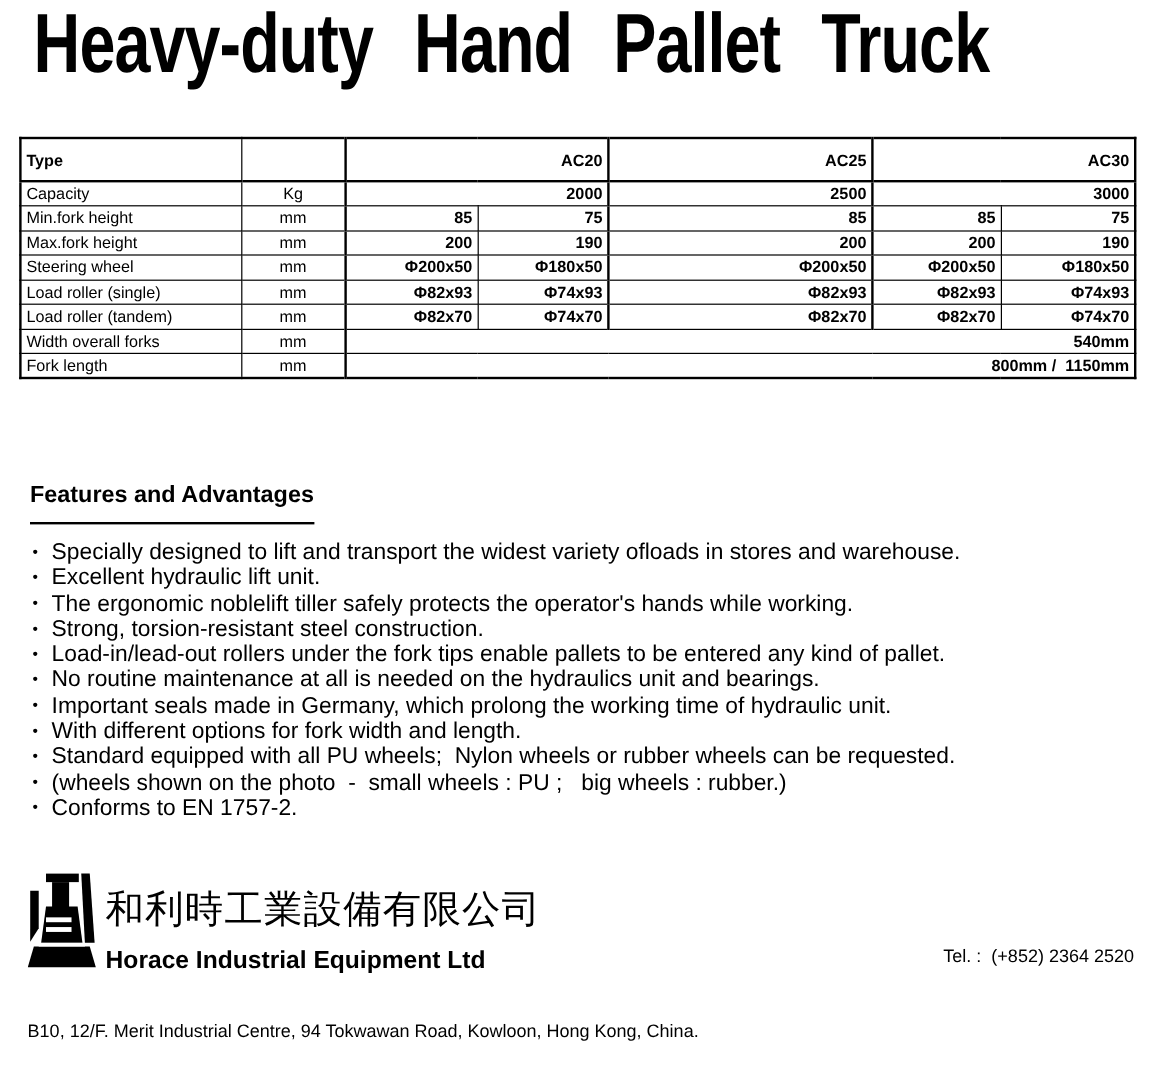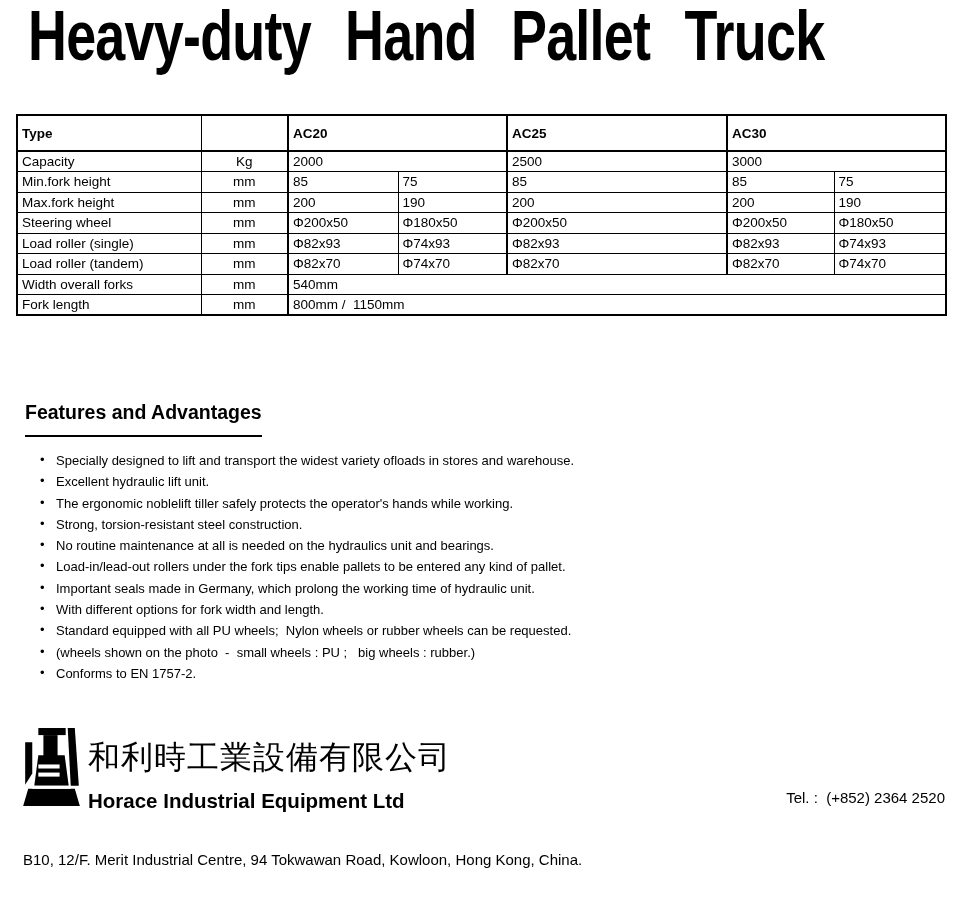--- a/index.html
+++ b/index.html
@@ -33,37 +33,37 @@
     padding: 0 4px;
     height: 20.5px;
     overflow: hidden;
     white-space: pre;
   }
   .spec-table thead th { height: 36px; font-size: 13.5px; }
   .spec-table { border: 2px solid #000; }
   .spec-table thead th { border-bottom: 2px solid #000; }
   .c-label { text-align: left; padding-left: 7px; }
   .c-unit  { text-align: center; padding-left: 5px; }
-  .c-val   { text-align: left; }
+  .c-val   { text-align: right; font-weight: bold; }
   .g       { border-left: 2px solid #000 !important; }
   .th-type { text-align: left; padding-left: 7px; }
-  .th-model { text-align: left; }
+  .th-model { text-align: right; }
 
   
   .features-heading {
     position: absolute; left: 25px; top: 401px;
     margin: 0; font-size: 19.5px; font-weight: bold;
   }
   .features-heading span {
     display: inline-block; border-bottom: 2.5px solid #000; padding-bottom: 11px;
   }
   .features-list {
-    position: absolute; left: 37px; top: 450px;
+    position: absolute; left: 24px; top: 450px;
     margin: 0; padding: 0; list-style: none;
-    font-size: 13px; line-height: 21.3px; width: 910px;
+    font-size: 19px; line-height: 21.3px; width: 910px;
   }
   .features-list li {
     position: relative; padding-left: 19px; white-space: pre-wrap;
   }
   .features-list li::before {
     content: "\2022"; position: absolute; left: 3px; top: -1px; font-size: 13px;
   }
 
   
   .logo {
@@ -180,22 +180,22 @@
 
   <h2 class="features-heading">
     <span>Features and Advantages</span>
   </h2>
 
   <ul class="features-list">
       <li>Specially designed to lift and transport the widest variety ofloads in stores and warehouse.</li>
       <li>Excellent hydraulic lift unit.</li>
       <li>The ergonomic noblelift tiller safely protects the operator's hands while working.</li>
       <li>Strong, torsion-resistant steel construction.</li>
+      <li>Load-in/lead-out rollers under the fork tips enable pallets to be entered any kind of pallet.</li>
       <li>No routine maintenance at all is needed on the hydraulics unit and bearings.</li>
-      <li>Load-in/lead-out rollers under the fork tips enable pallets to be entered any kind of pallet.</li>
       <li>Important seals made in Germany, which prolong the working time of hydraulic unit.</li>
       <li>With different options for fork width and length.</li>
       <li>Standard equipped with all PU wheels;  Nylon wheels or rubber wheels can be requested.</li>
       <li>(wheels shown on the photo  -  small wheels : PU ;   big wheels : rubber.)</li>
       <li>Conforms to EN 1757-2.</li>
     </ul>
 
   <svg class="logo" viewBox="0 0 56 80" xmlns="http://www.w3.org/2000/svg">
     <g fill="#000">
       <rect x="15" y="1" width="27" height="7"></rect>

